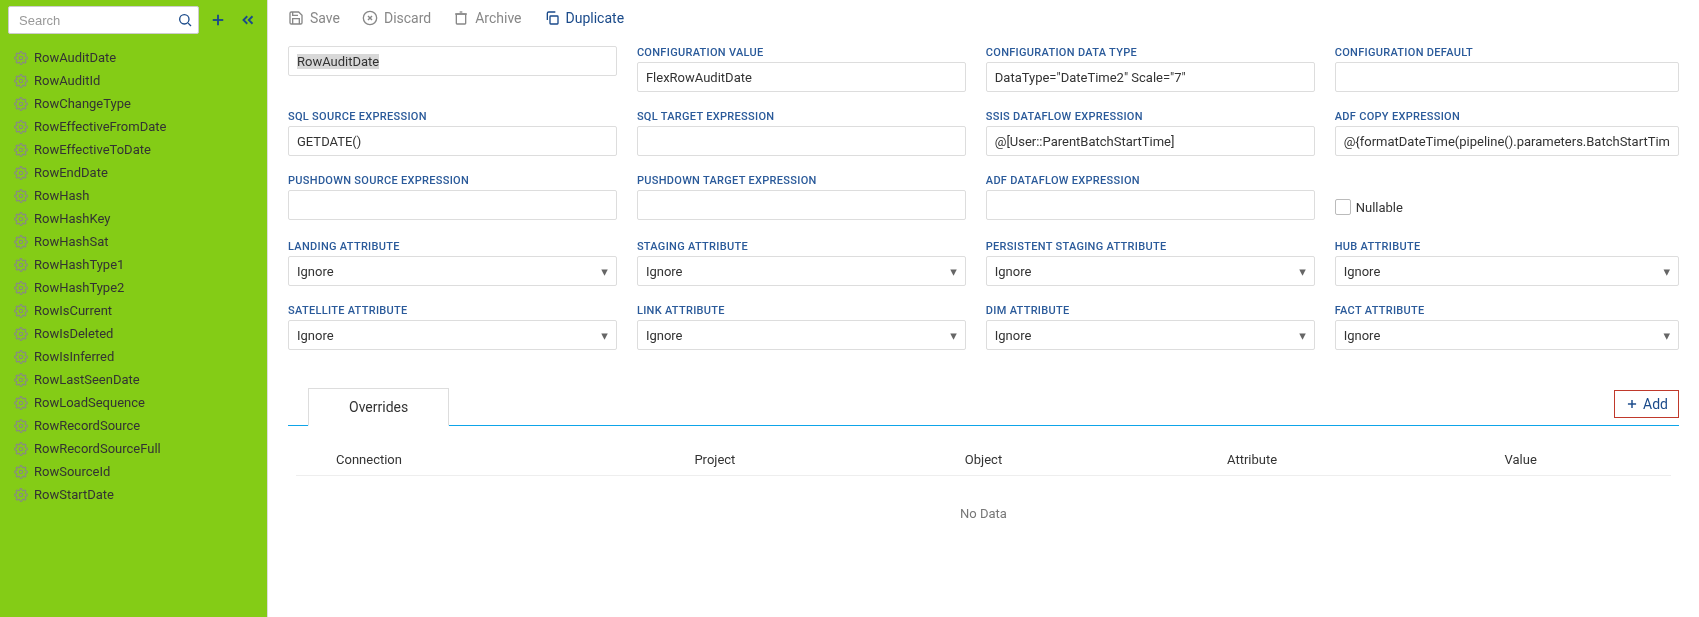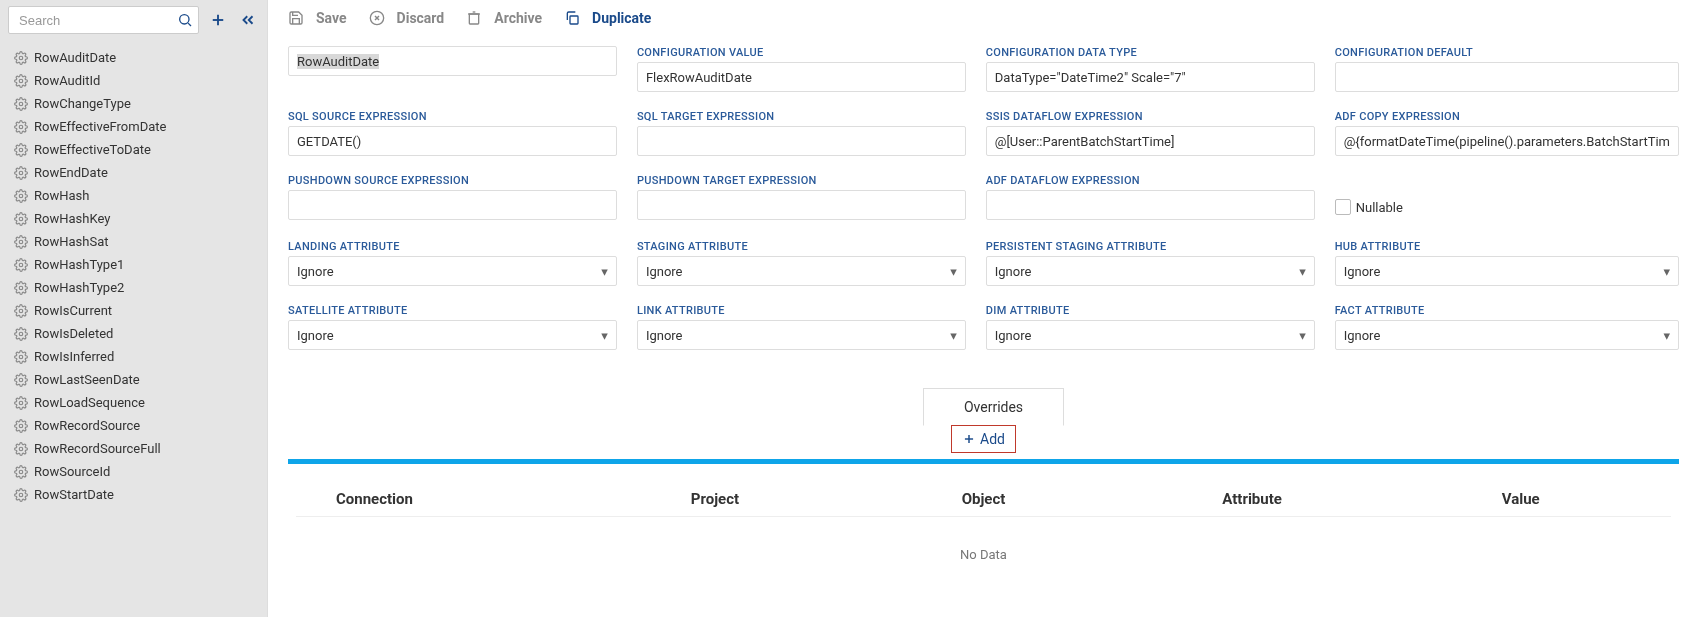--- a/index.html
+++ b/index.html
@@ -12,21 +12,21 @@
     height: 617px;
     width: 1699px;
     overflow: hidden;
   }
   
   .sidebar {
     width: 268px;
     border-right: 1px solid #ddd;
     display: flex;
     flex-direction: column;
-    background: #e5e5e5;
+    background: #84cc16;
   }
   .sidebar-top {
     display: flex;
     align-items: center;
     padding: 6px 8px 6px 8px;
     gap: 8px;
   }
   .search-wrap {
     position: relative;
     flex: 1;
@@ -84,25 +84,24 @@
   .toolbar {
     display: flex;
     align-items: center;
     gap: 22px;
     padding: 10px 20px;
     border-bottom: 0;
   }
   .toolbar-btn {
     display: flex;
     align-items: center;
-    gap: 12px;
+    gap: 6px;
     color: #888;
     font-size: 14px;
     cursor: pointer;
-    font-weight: bold;
   }
   .toolbar-btn.active { color: #1a4a8a; align-items: center; }
 
   .form-area {
     flex: 1;
     overflow-y: auto;
     padding: 10px 20px 20px 20px;
   }
   .field-grid {
     display: grid;
@@ -161,22 +160,21 @@
     border-radius: 2px;
     background: #fff;
   }
 
   
   .overrides-top {
     margin-top: 38px;
     display: flex;
     align-items: center;
     justify-content: space-between;
-    border-bottom: 5px solid #0ea5e9;
-    flex-direction: column;
+    border-bottom: 1px solid #0ea5e9;
   }
   .tab-btn {
     border: 1px solid #ddd;
     border-bottom: 1px solid #fff;
     background: #fff;
     padding: 10px 40px;
     font-size: 14px;
     color: #333;
     margin-left: 20px;
     margin-bottom: -1px;
@@ -195,24 +193,23 @@
   }
   .overrides-table {
     margin-top: 18px;
     padding: 0 8px;
   }
   .overrides-header {
     display: grid;
     grid-template-columns: 1fr 1fr 1fr 1fr 1fr;
     padding: 8px 16px;
     border-bottom: 1px solid #eee;
-    font-size: 15px;
+    font-size: 13px;
     color: #333;
     text-align: center;
-    font-weight: bold;
   }
   .overrides-header > div:first-child { text-align: left; padding-left: 24px; }
   .no-data {
     text-align: center;
     color: #777;
     padding: 30px 0;
     font-size: 13px;
   }
   svg { display:block; }
 </style>

